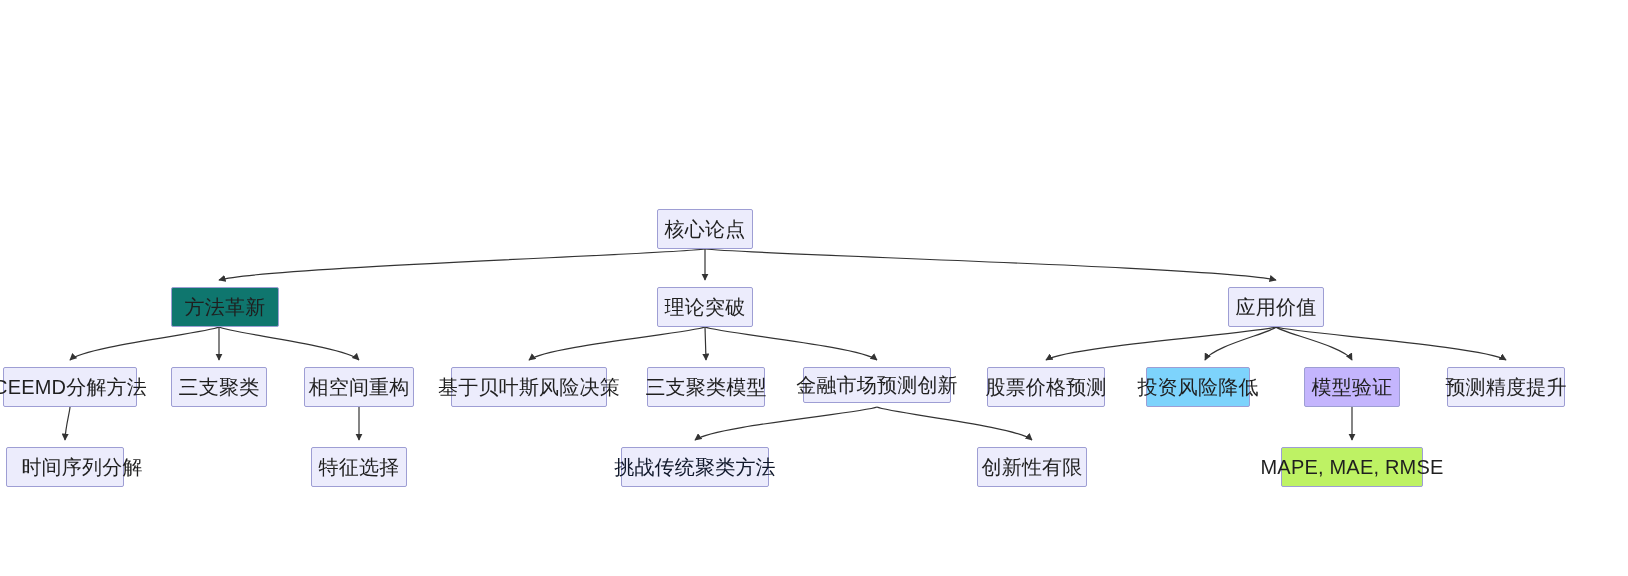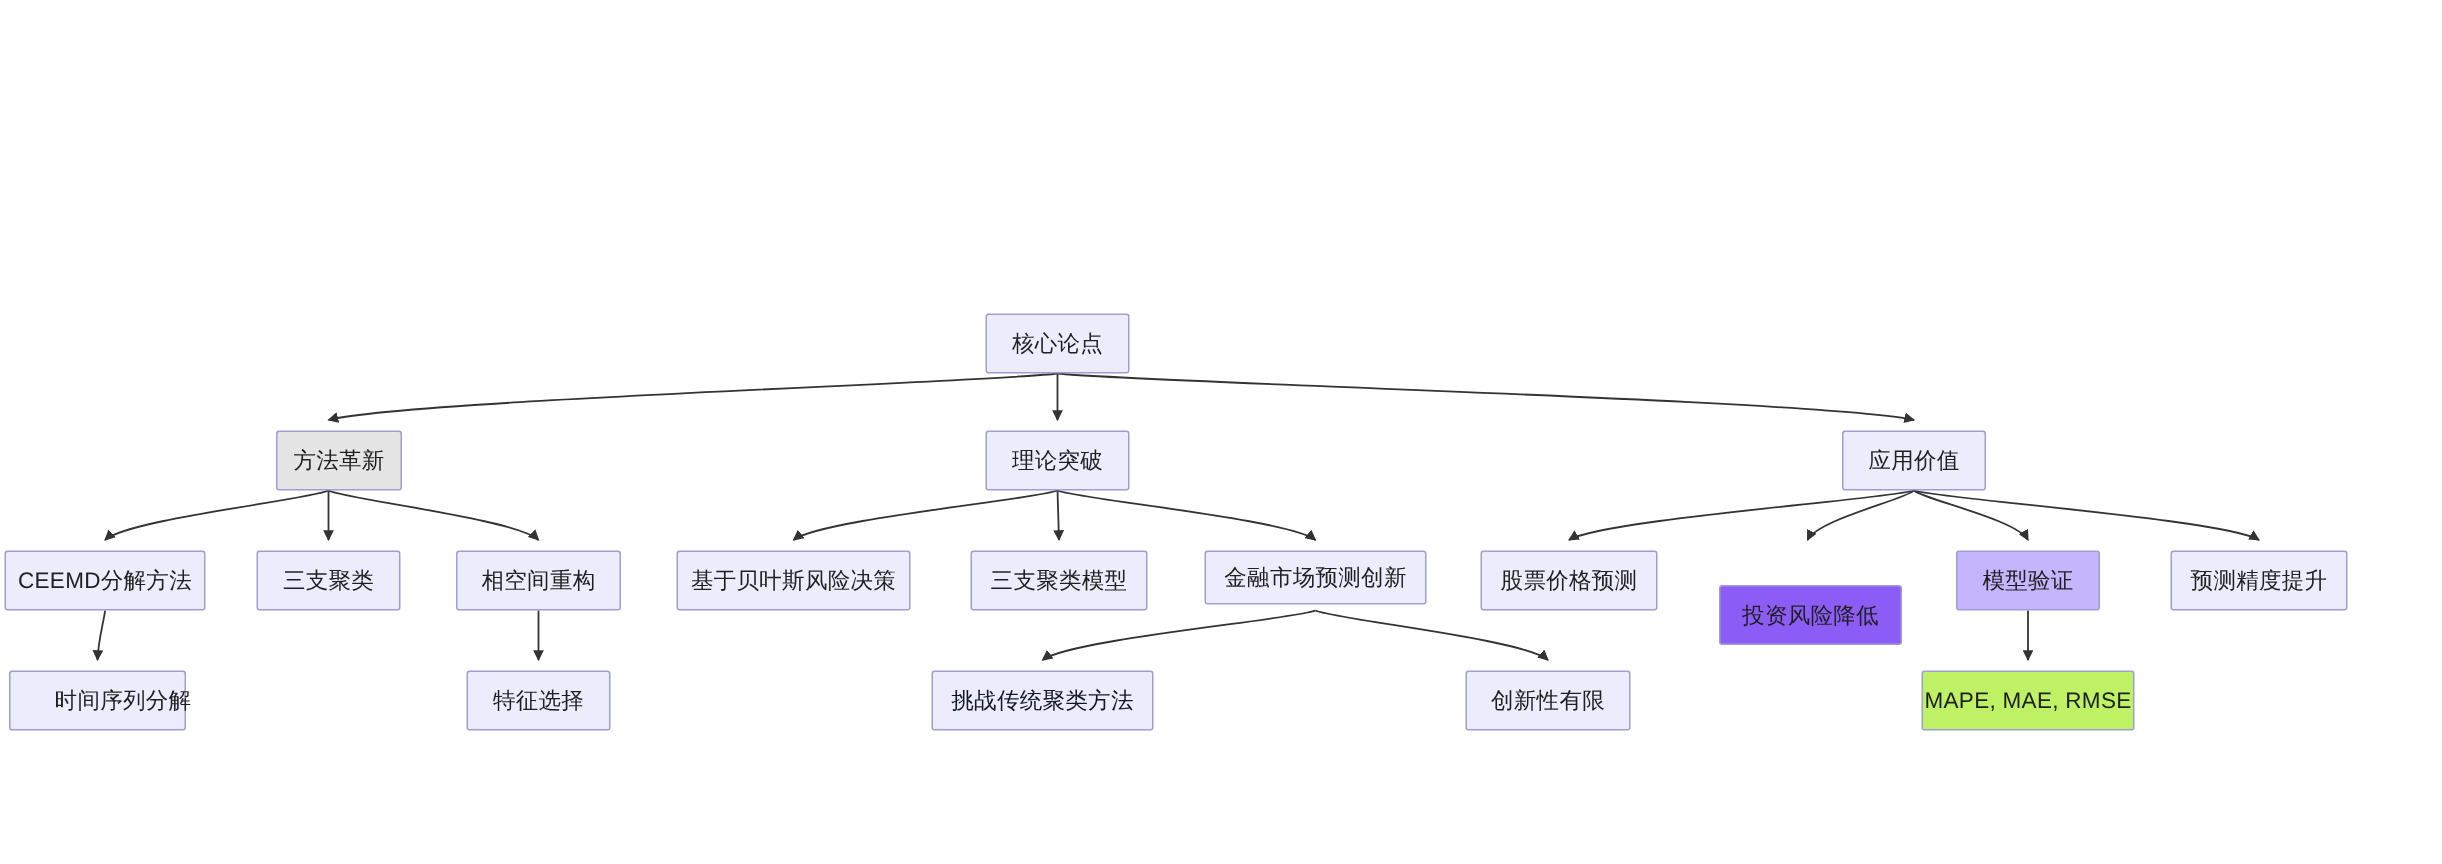--- a/index.html
+++ b/index.html
@@ -29,21 +29,21 @@
   .node {
     position: absolute;
     box-sizing: border-box;
     background: #ececfc;
     border: 1px solid #9e9ed4;
     border-radius: 2px;
     display: flex;
     align-items: center;
     justify-content: center;
     color: #1f1f1f;
-    font-size: 15px;
+    font-size: 20px;
     line-height: 1;
     letter-spacing: 0.2px;
     white-space: nowrap;
     font-family: "Liberation Sans", "DejaVu Sans", sans-serif;
   }
   .node-label {
     display: block;
     padding: 0 4px;
   }
 </style>
@@ -75,21 +75,21 @@
         <path d="M 359 407 L 359 440" fill="none" stroke="#333333" stroke-width="1.2" marker-end="url(#arrow)"></path>
         <path d="M 877 407 C 862.44 412.94, 713.2 426.14, 695 440" fill="none" stroke="#333333" stroke-width="1.2" marker-end="url(#arrow)"></path>
         <path d="M 877 407 C 889.4 412.94, 1016.5 426.14, 1032 440" fill="none" stroke="#333333" stroke-width="1.2" marker-end="url(#arrow)"></path>
         <path d="M 1352 407 L 1352 440" fill="none" stroke="#333333" stroke-width="1.2" marker-end="url(#arrow)"></path>
       </g>
   </svg>
   <div id="node-layer">
       <div class="node" style="left: 657px; top: 209px; width: 96px; height: 40px; background: rgb(236, 236, 252); border-color: rgb(158, 158, 212); color: rgb(31, 31, 31);">
         <span class="node-label">核心论点</span>
       </div>
-      <div class="node" style="left: 171px; top: 287px; width: 84px; height: 40px; background: #e5e5e5; border-color: rgb(158, 158, 212); color: rgb(31, 31, 31); margin-left: 13px;">
+      <div class="node" style="left: 171px; top: 287px; width: 108px; height: 40px; background: #0f766e; border-color: rgb(158, 158, 212); color: rgb(31, 31, 31);">
         <span class="node-label">方法革新</span>
       </div>
       <div class="node" style="left: 657px; top: 287px; width: 96px; height: 40px; background: rgb(236, 236, 252); border-color: rgb(158, 158, 212); color: rgb(31, 31, 31);">
         <span class="node-label">理论突破</span>
       </div>
       <div class="node" style="left: 1228px; top: 287px; width: 96px; height: 40px; background: rgb(236, 236, 252); border-color: rgb(158, 158, 212); color: rgb(31, 31, 31);">
         <span class="node-label">应用价值</span>
       </div>
       <div class="node" style="left: 3px; top: 367px; width: 134px; height: 40px; background: rgb(236, 236, 252); border-color: rgb(158, 158, 212); color: rgb(31, 31, 31);">
         <span class="node-label">CEEMD分解方法</span>
@@ -105,21 +105,21 @@
       </div>
       <div class="node" style="left: 647px; top: 367px; width: 118px; height: 40px; background: rgb(236, 236, 252); border-color: rgb(158, 158, 212); color: rgb(31, 31, 31);">
         <span class="node-label">三支聚类模型</span>
       </div>
       <div class="node" style="left: 803px; top: 367px; width: 148px; height: 36px; background: rgb(236, 236, 252); border-color: rgb(158, 158, 212); color: rgb(31, 31, 31);">
         <span class="node-label">金融市场预测创新</span>
       </div>
       <div class="node" style="left: 987px; top: 367px; width: 118px; height: 40px; background: rgb(236, 236, 252); border-color: rgb(158, 158, 212); color: rgb(31, 31, 31);">
         <span class="node-label">股票价格预测</span>
       </div>
-      <div class="node" style="left: 1146px; top: 367px; width: 122px; height: 40px; background: #8b5cf6; border-color: rgb(158, 158, 212); color: rgb(31, 31, 31); margin-top: 23px;">
+      <div class="node" style="left: 1146px; top: 367px; width: 104px; height: 40px; background: #7dd3fc; border-color: rgb(158, 158, 212); color: rgb(31, 31, 31);">
         <span class="node-label">投资风险降低</span>
       </div>
       <div class="node" style="left: 1304px; top: 367px; width: 96px; height: 40px; background: #c4b5fd; border-color: rgb(158, 158, 212); color: rgb(31, 31, 31);">
         <span class="node-label">模型验证</span>
       </div>
       <div class="node" style="left: 1447px; top: 367px; width: 118px; height: 40px; background: rgb(236, 236, 252); border-color: rgb(158, 158, 212); color: rgb(31, 31, 31);">
         <span class="node-label">预测精度提升</span>
       </div>
       <div class="node" style="left: 6px; top: 447px; width: 118px; height: 40px; background: rgb(236, 236, 252); border-color: rgb(158, 158, 212); color: rgb(31, 31, 31); padding-left: 34px;">
         <span class="node-label">时间序列分解</span>

